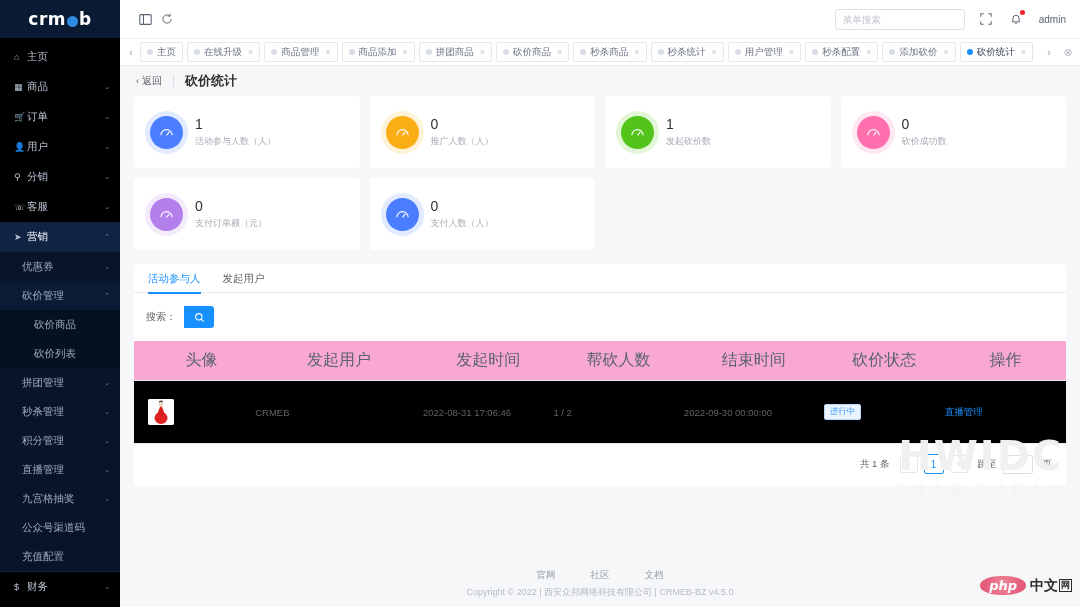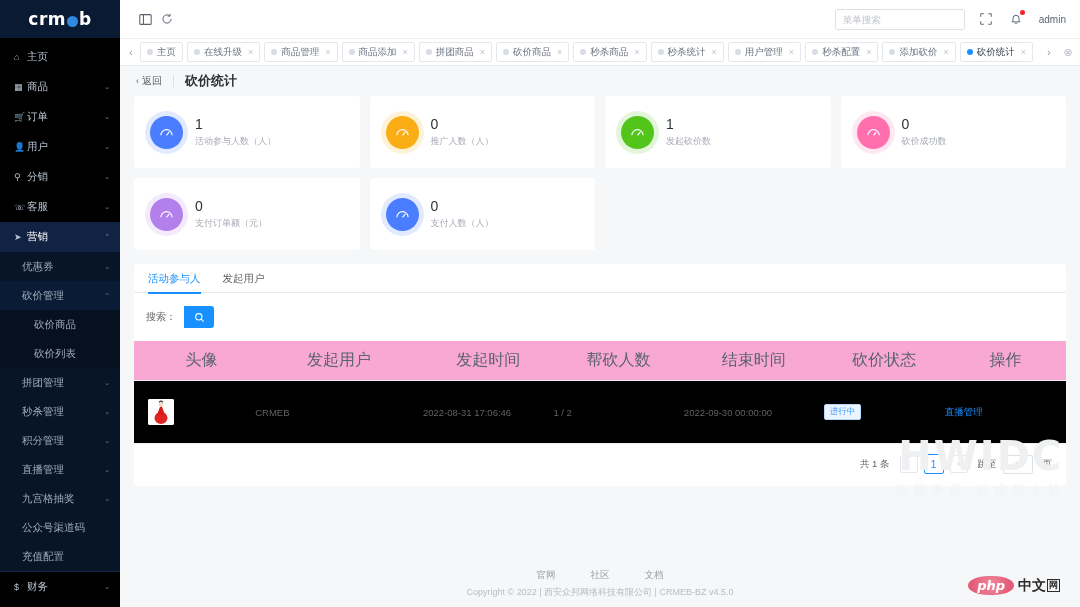--- a/index.html
+++ b/index.html
@@ -181,21 +181,21 @@
   .wm-main { font-size: 40px; font-weight: 700; color: #eef0f2; letter-spacing: 2px;
      font-family: "DejaVu Sans", sans-serif; line-height: 1; }
   .wm-sub { font-size: 13px; color: #f1f3f4; letter-spacing: 5px; margin-top: 5px; }
 
   
   .footer { flex: 0 0 46px; display: flex; flex-direction: column; align-items: center;
     justify-content: center; gap: 4px; position: relative; }
   .f-links { display: flex; gap: 35px; }
   .f-links a { font-size: 9.5px; color: #9aa0a8; text-decoration: none; cursor: pointer; }
   .f-copy { font-size: 9px; color: #b7bcc3; }
-  .php-logo { position: absolute; right: 20px; bottom: 12px; display: flex;
+  .php-logo { position: absolute; right: 8px; bottom: 12px; display: flex;
     align-items: center; gap: 4px; }
   .php-badge { background: #e8607a; background: radial-gradient(circle at 50% 45%, #f08a9d 0%, #e45a78 75%);
     color: #fff; font-style: italic; font-weight: 700; font-size: 13px;
     padding: 2px 9px; border-radius: 50%/55%; font-family: "DejaVu Sans", sans-serif; }
   .php-cn { font-size: 14px; color: #2b2b2b; font-weight: 700; display:flex; align-items:center; gap:1px;}
   .php-cn .boxed { border: 1.5px solid #2b2b2b; font-size: 9px; padding: 0 1px; line-height: 11px; }
 </style>
 </head>
 <body>
 

